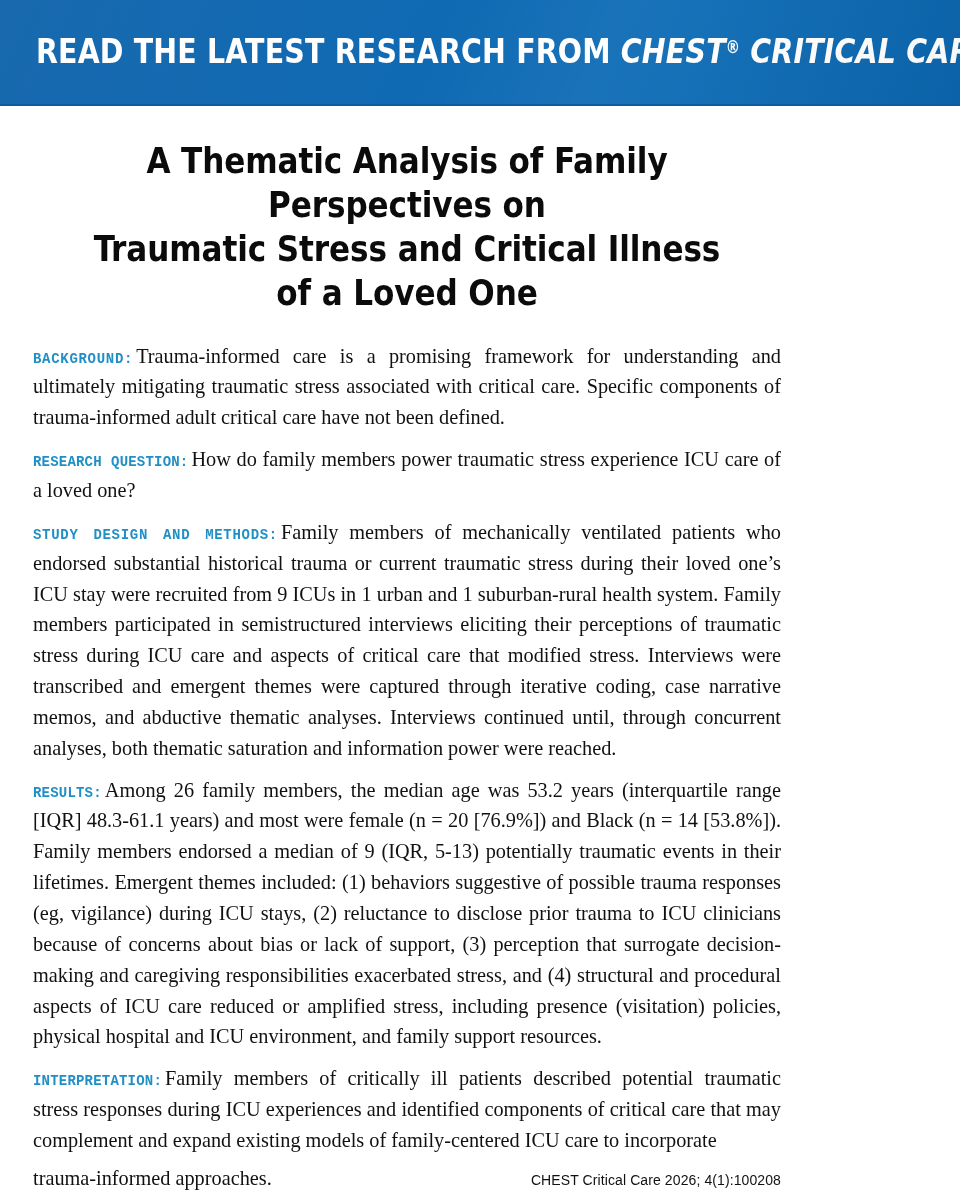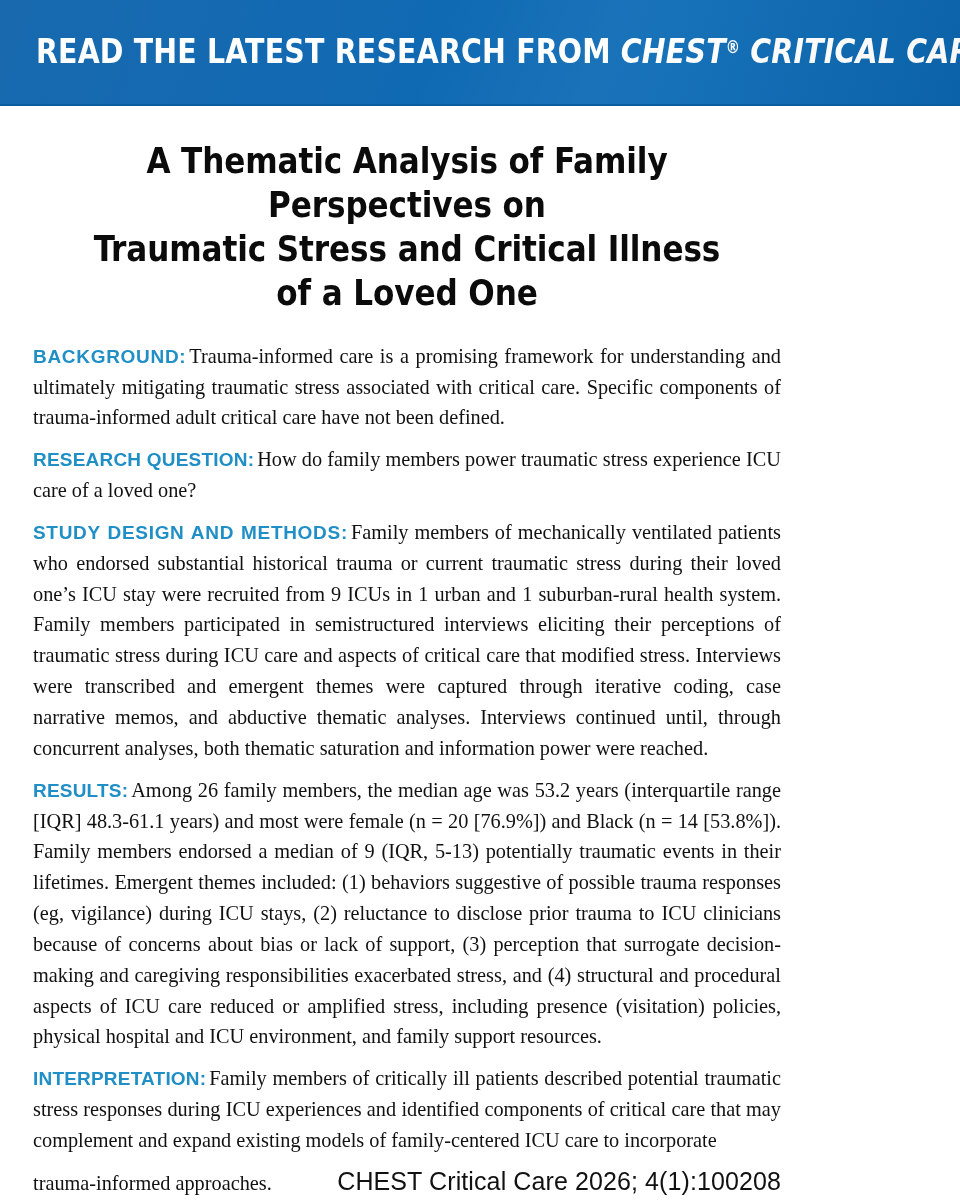--- a/index.html
+++ b/index.html
@@ -95,36 +95,36 @@
     text-justify: inter-word;
     font-size: 20.3px;
     line-height: 1.52;
     color: #111111;
     margin: 0 0 11px 0;
     hyphens: manual;
   }
   .para:last-child { margin-bottom: 0; }
 
   .lbl {
-    font-family: Liberation Sans, sans-serif;
+    font-family: Liberation Mono, monospace;
     font-weight: bold;
-    font-size: 19px;
+    font-size: 14px;
     color: #1f8fc6;
     letter-spacing: 0.7px;
     text-transform: uppercase;
     white-space: nowrap;
     margin-right: 3px;
   }
   .lbl-tight { letter-spacing: 0.2px; }
 
   .citation-line {
     display: block;
     text-align: right;
     font-family: "Liberation Sans", "DejaVu Sans", sans-serif;
-    font-size: 25px;
+    font-size: 14px;
     color: #111111;
     letter-spacing: 0.1px;
   }
   .lastline {
     display: flex;
     justify-content: space-between;
     align-items: baseline;
     width: 100%;
   }
   .lastline .tail {

